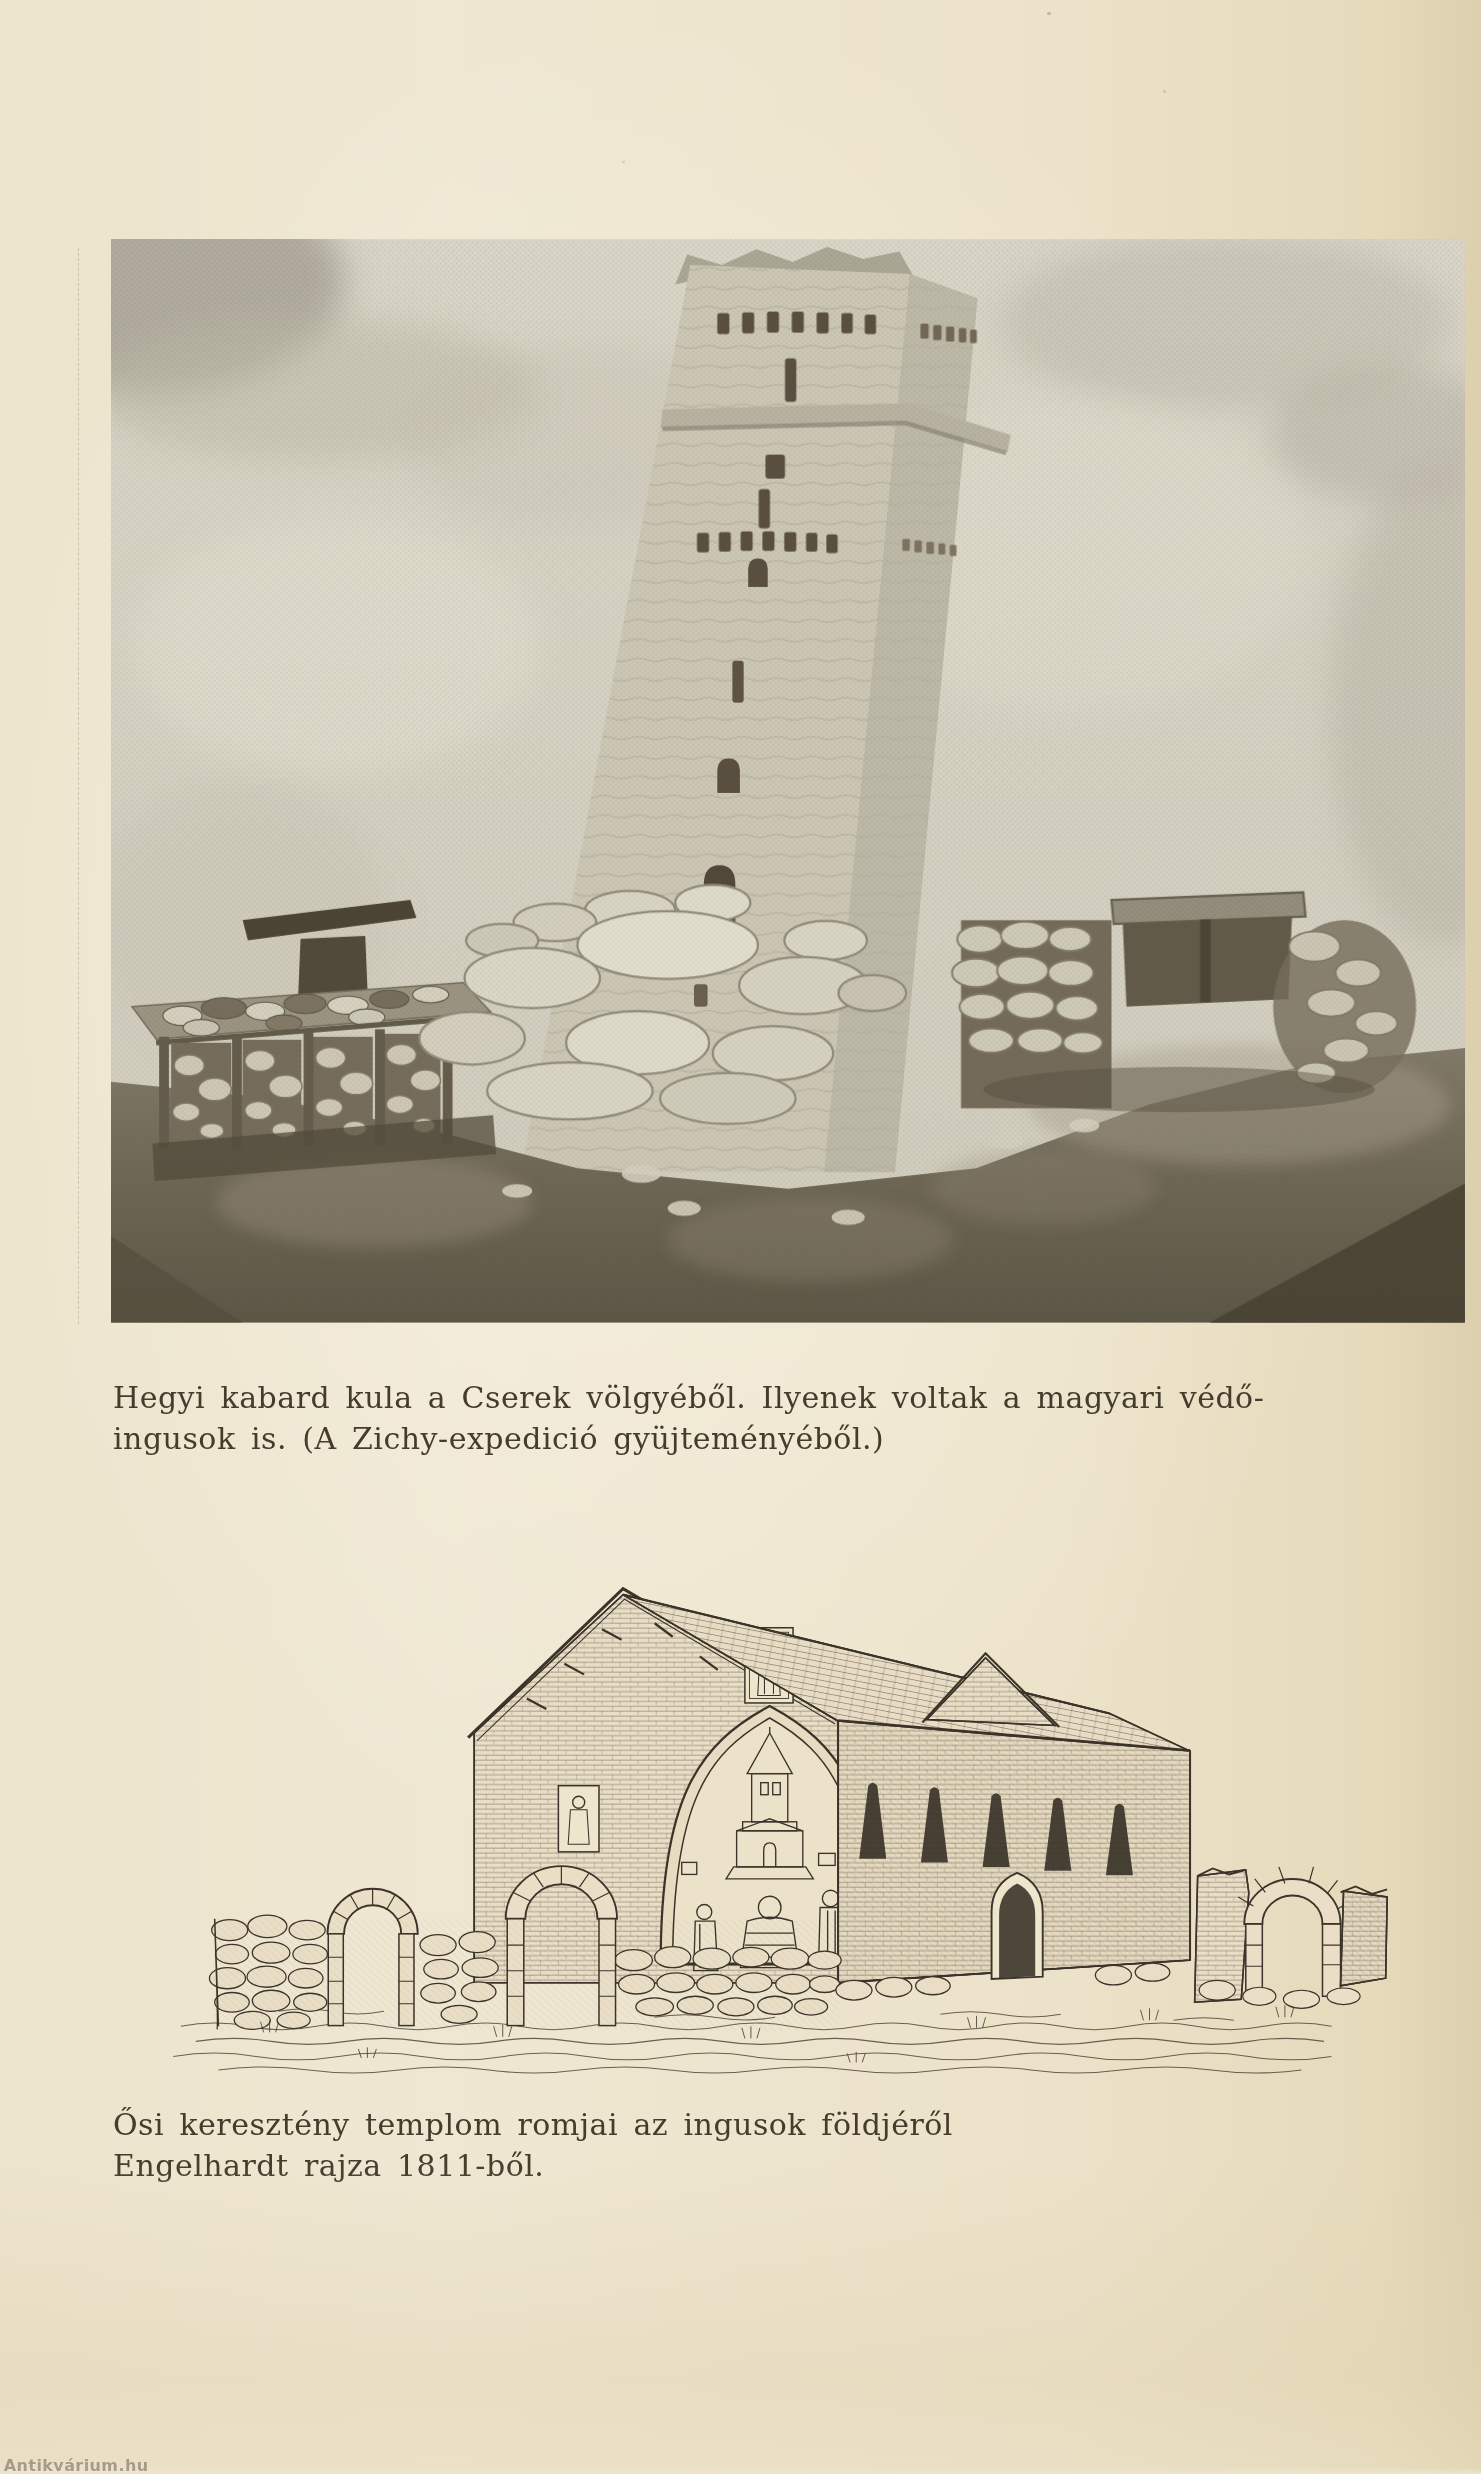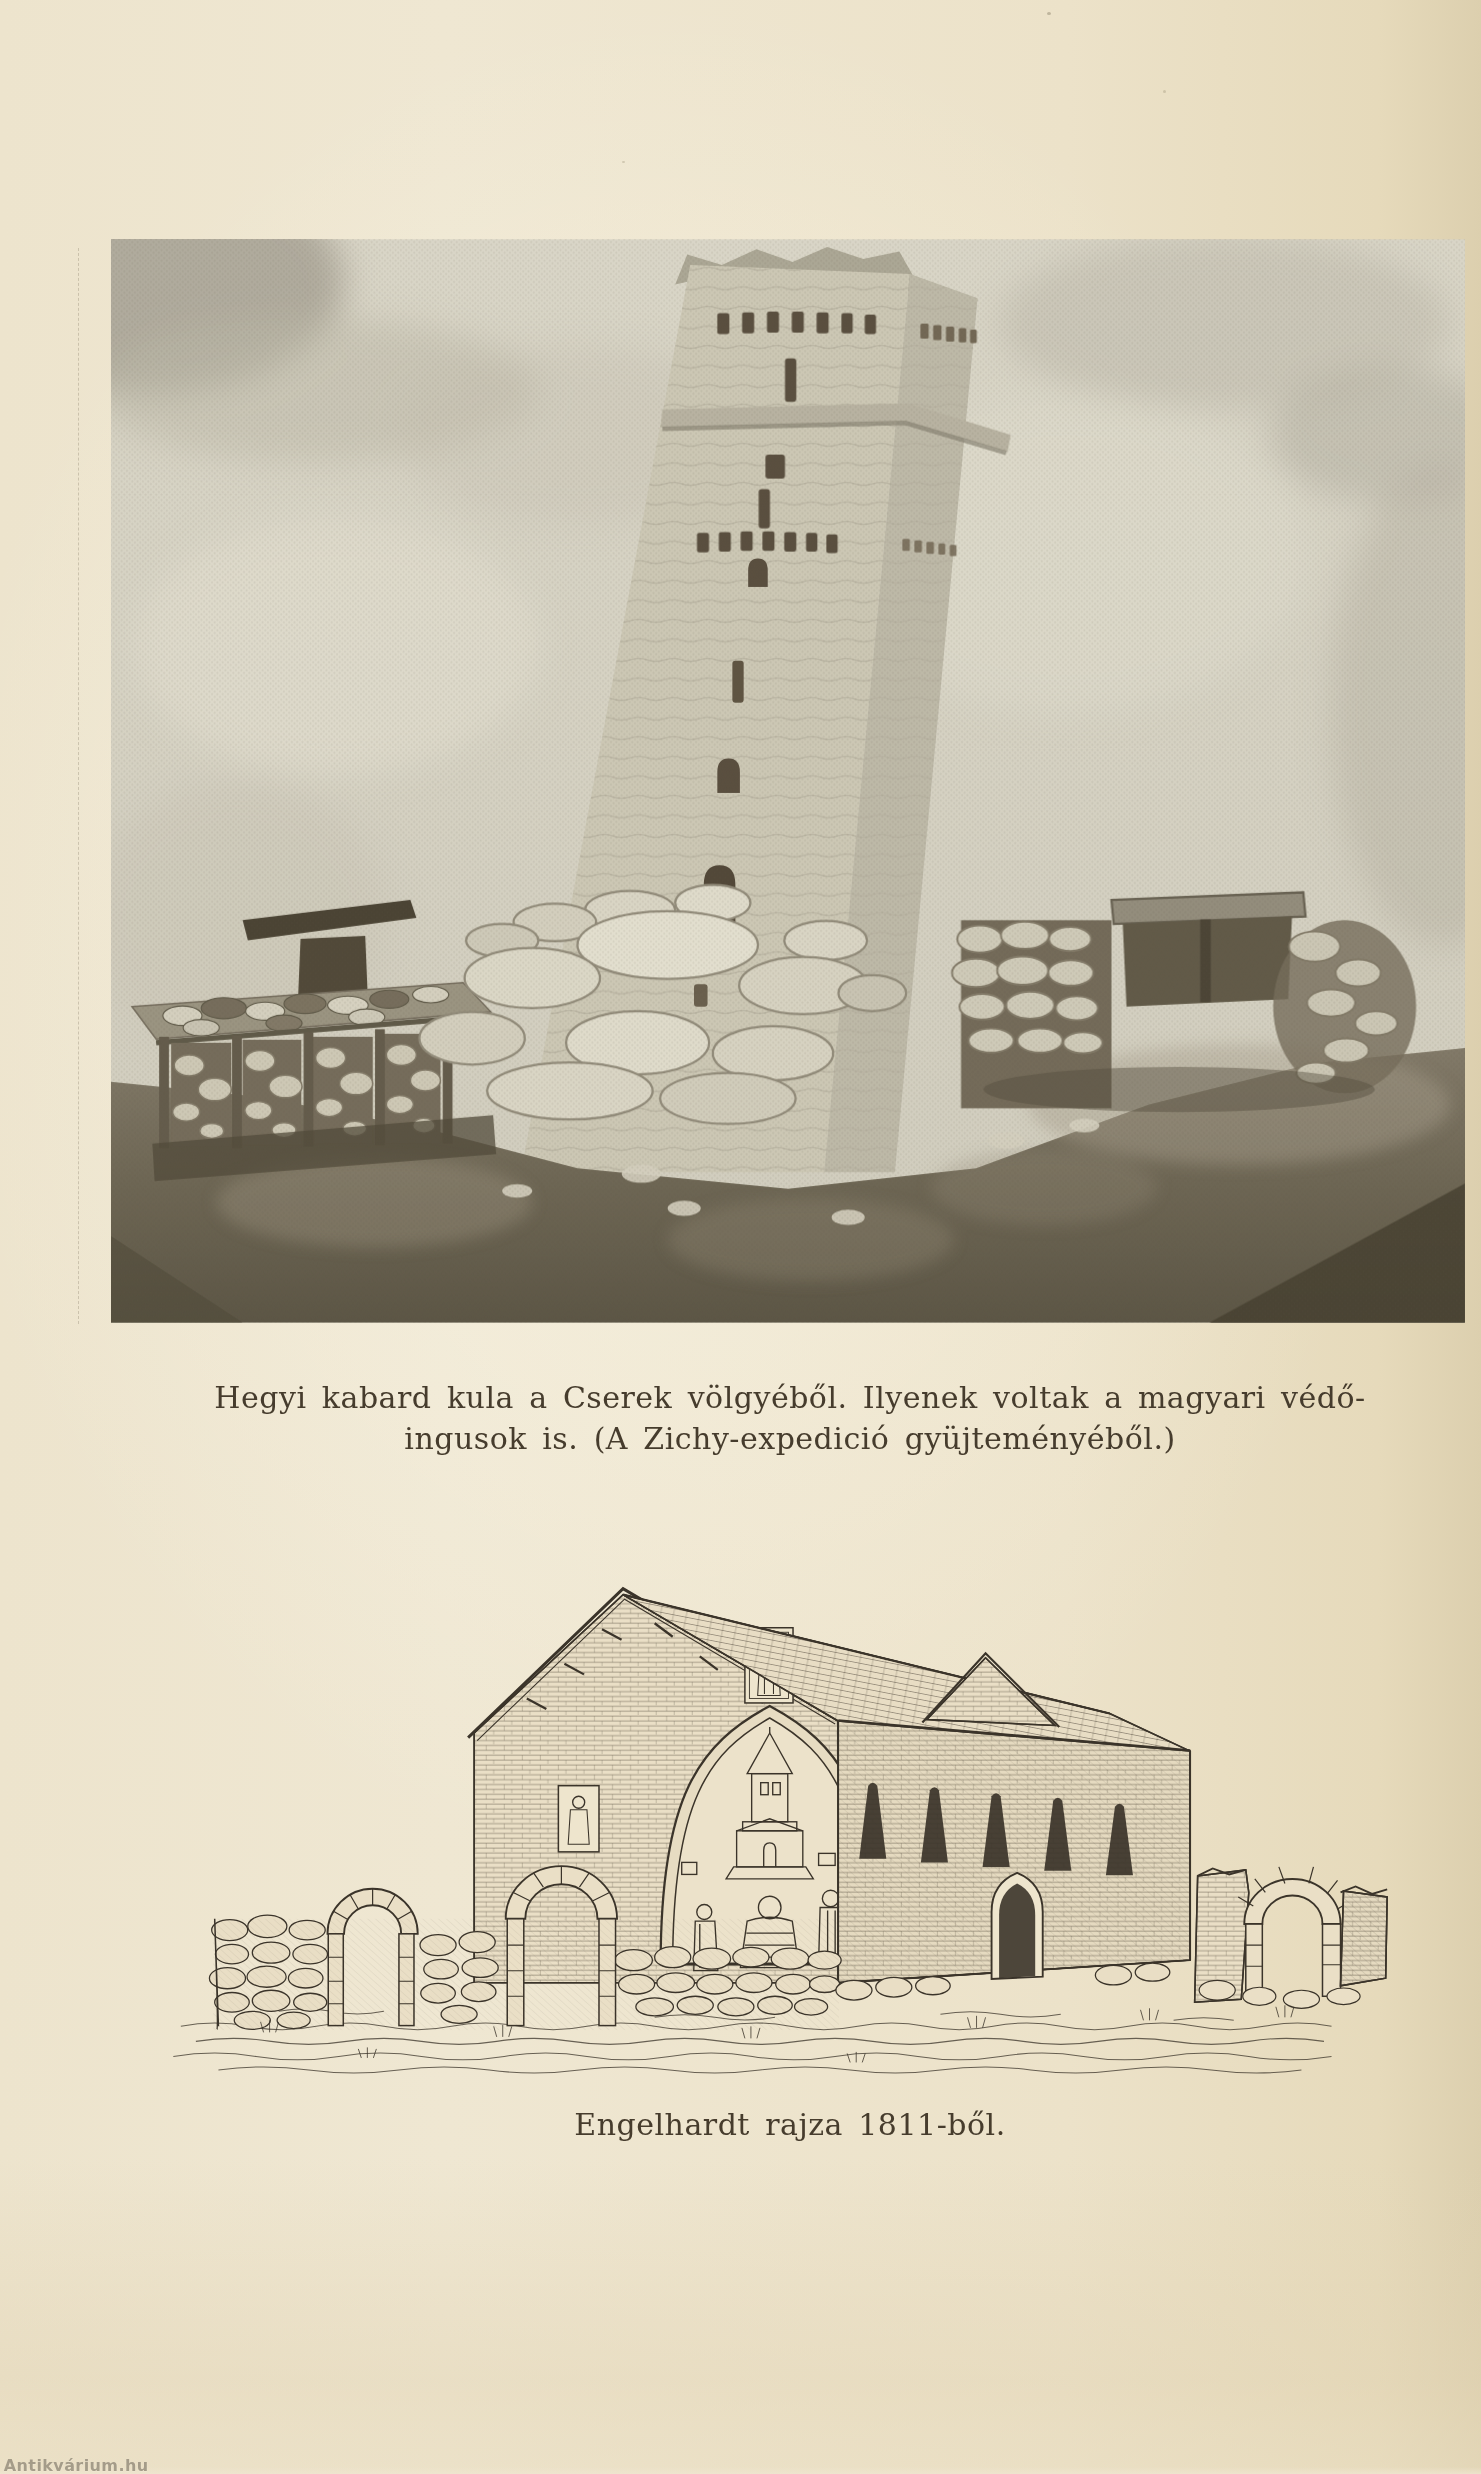--- a/index.html
+++ b/index.html
@@ -22,21 +22,21 @@
   .crop-mark{
     position:absolute;left:78px;top:248px;height:1076px;width:0;
     border-left:1.5px dashed rgba(115,104,82,.28);
   }
   .photo-wrap{position:absolute;left:111px;top:239px;width:1354px;height:1084px;}
   .photo-wrap svg{display:block;width:100%;height:100%;}
   .engraving-wrap{position:absolute;left:173px;top:1539px;width:1219px;height:543px;}
   .engraving-wrap svg{display:block;width:100%;height:100%;}
   .caption{
     position:absolute;left:113px;width:1354px;
-    text-align:center;color:#463c2d;
+    text-align:left;color:#463c2d;
     font-size:30px;line-height:41px;
     letter-spacing:0.5px;word-spacing:5.3px;
   }
   .caption-1{top:1377px;}
   .caption-2{top:2104px;}
   .bottom-strip{
     position:absolute;left:0;bottom:0;width:100%;height:8.3px;
     background:linear-gradient(180deg, rgba(245,240,226,.0), rgba(246,241,228,.9));
   }
   .watermark{
@@ -474,20 +474,21 @@
           <path d="M120,656 l-4,-14 M128,656 l0,-16 M136,656 l4,-14 M430,662 l-4,-14 M438,662 l0,-16 M446,662 l4,-14"></path>
           <path d="M760,664 l-4,-14 M768,664 l0,-16 M776,664 l4,-14 M1060,650 l-4,-14 M1068,650 l0,-16 M1076,650 l4,-14"></path>
           <path d="M1290,640 l-4,-14 M1298,640 l0,-16 M1306,640 l4,-14 M1470,636 l-4,-14 M1478,636 l0,-16 M1486,636 l4,-14"></path>
           <path d="M250,690 l-4,-12 M258,690 l0,-14 M266,690 l4,-12 M900,696 l-4,-12 M908,696 l0,-14 M916,696 l4,-12"></path>
         </g>
       </g>
     </svg>
   </div>
 
   <div class="caption caption-2">
+    <div>Ősi keresztény templom romjai az ingusok földjéről</div>
     <div>Engelhardt rajza 1811-ből.</div>
   </div>
 
   <div class="bottom-strip"></div>
   <div class="watermark">Antikvárium.hu</div>
 
 </div>
 
 
 </body></html>

